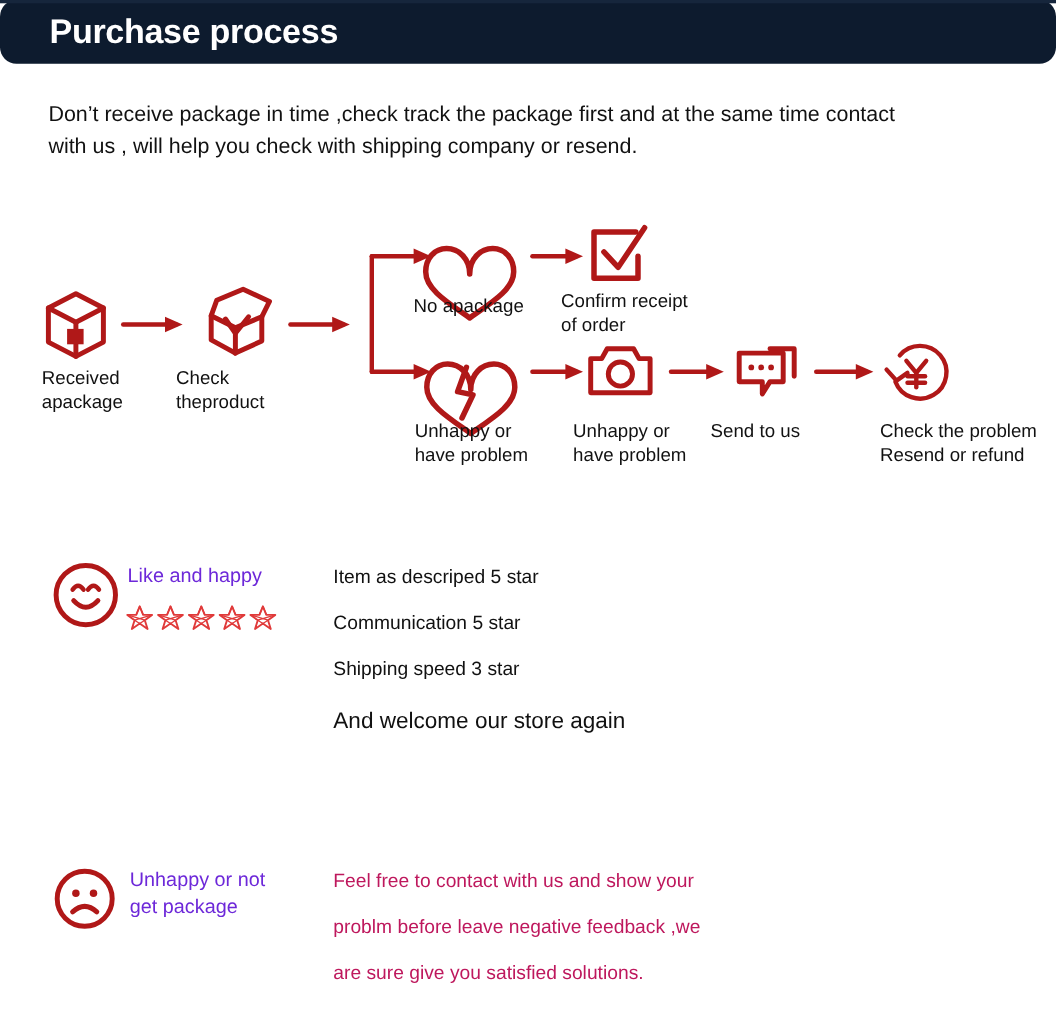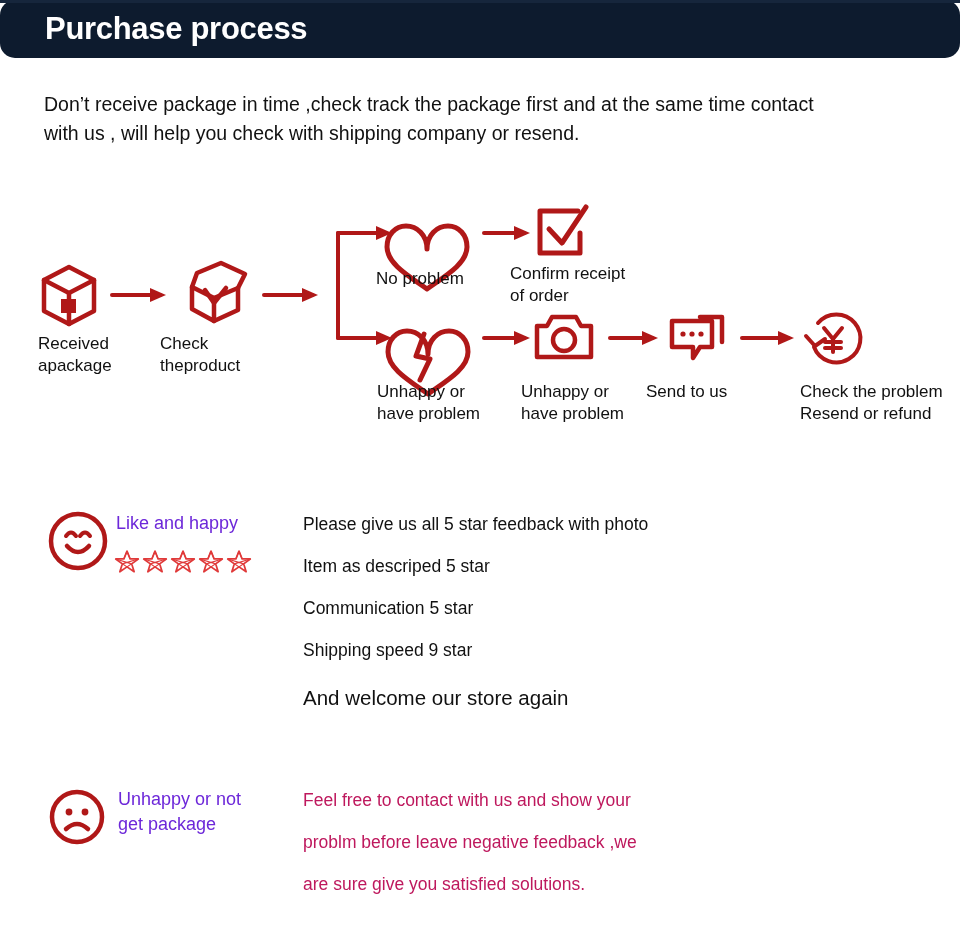--- a/index.html
+++ b/index.html
@@ -178,21 +178,21 @@
           <path d="M825 147 L841 147"></path>
           <path d="M825 153 L841 153"></path>
         </g>
       </g>
     </svg>
 
     <div class="dlabel" style="left:38px;top:138px;">Received
 apackage</div>
     <div class="dlabel" style="left:160px;top:138px;">Check
 theproduct</div>
-    <div class="dlabel" style="left:376px;top:73px;">No problem</div>
+    <div class="dlabel" style="left:376px;top:73px;">No apackage</div>
     <div class="dlabel" style="left:510px;top:68px;">Confirm receipt
 of order</div>
     <div class="dlabel" style="left:377px;top:186px;">Unhappy or
 have problem</div>
     <div class="dlabel" style="left:521px;top:186px;">Unhappy or
 have problem</div>
     <div class="dlabel" style="left:646px;top:186px;">Send to us</div>
     <div class="dlabel" style="left:800px;top:186px;">Check the problem
 Resend or refund</div>
   </div>
@@ -225,24 +225,23 @@
         <path d="M12 2 L14.9 9.2 L22.4 9.2 L16.3 13.7 L18.6 21 L12 16.5 L5.4 21 L7.7 13.7 L1.6 9.2 L9.1 9.2 Z" fill="none" stroke="#e03a3a" stroke-width="1.6" stroke-linejoin="round"></path>
         <path d="M12 2 L9.1 9.2 M12 2 L14.9 9.2 M1.6 9.2 L16.3 13.7 M22.4 9.2 L7.7 13.7 M7.7 13.7 L12 16.5 M16.3 13.7 L12 16.5" fill="none" stroke="#e03a3a" stroke-width="1.1"></path>
       </svg>
       <svg width="26" height="26" viewBox="0 0 24 24">
         <path d="M12 2 L14.9 9.2 L22.4 9.2 L16.3 13.7 L18.6 21 L12 16.5 L5.4 21 L7.7 13.7 L1.6 9.2 L9.1 9.2 Z" fill="none" stroke="#e03a3a" stroke-width="1.6" stroke-linejoin="round"></path>
         <path d="M12 2 L9.1 9.2 M12 2 L14.9 9.2 M1.6 9.2 L16.3 13.7 M22.4 9.2 L7.7 13.7 M7.7 13.7 L12 16.5 M16.3 13.7 L12 16.5" fill="none" stroke="#e03a3a" stroke-width="1.1"></path>
       </svg>
     </div>
 
     <div class="fb-list" style="top:503px;">
-      <div class="fb-line">Please give us all 5 star feedback with photo</div>
       <div class="fb-line">Item as descriped 5 star</div>
       <div class="fb-line">Communication 5 star</div>
-      <div class="fb-line">Shipping speed 9 star</div>
+      <div class="fb-line">Shipping speed 3 star</div>
       <div class="fb-line big" style="line-height:54px;">And welcome our store again</div>
     </div>
   </div>
 
   <div class="face-row" style="left:0;top:0;width:960px;height:0;">
 
     <svg style="position:absolute;left:48px;top:788px;" width="58" height="58" viewBox="0 0 58 58">
       <circle cx="29" cy="29" r="25" fill="none" stroke="#b01818" stroke-width="4.5"></circle>
       <circle cx="21" cy="24" r="3.4" fill="#b01818"></circle>
       <circle cx="37" cy="24" r="3.4" fill="#b01818"></circle>

